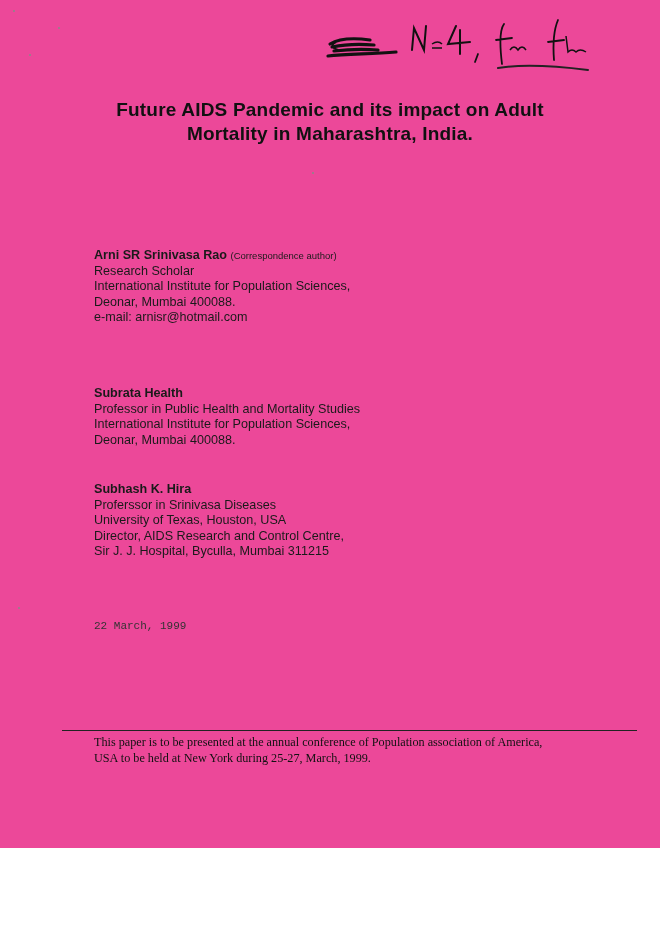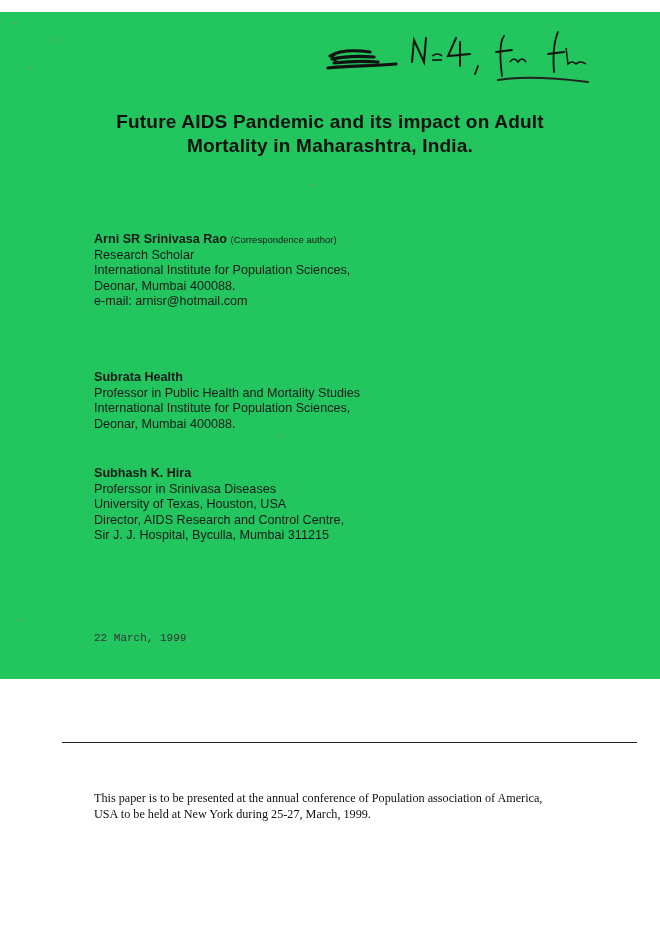--- a/index.html
+++ b/index.html
@@ -1,36 +1,36 @@
 <!DOCTYPE html>
 <html><head>
 <meta charset="utf-8">
 <style>
   html, body { margin: 0; padding: 0; background: #ffffff; }
   body { width: 660px; height: 940px; position: relative; overflow: hidden; color: #111; }
-  .page { position: absolute; left: 0; top: 12px; width: 660px; height: 667px; background: #22c55e; }
+  .page { position: absolute; left: 0; top: 0; width: 660px; height: 848px; background: #ec4899; }
 
   .handwriting { position: absolute; left: 326px; top: 14px; width: 270px; height: 60px; }
   .handwriting svg { width: 100%; height: 100%; }
 
   .title { position: absolute; left: 100px; top: 98px; width: 460px; text-align: center;
     font-family: "Liberation Sans", sans-serif; font-weight: bold; font-size: 19px; line-height: 24px; color: #111; letter-spacing: 0.2px; }
 
-  .author-block { position: absolute; left: 94px; font-family: "Liberation Sans", sans-serif; font-size: 12.6px; line-height: 15.6px; color: #1a1a1a; }
+  .author-block { position: absolute; left: 94px; font-family: "Liberation Sans", sans-serif; font-size: 12.6px; line-height: 15.6px; color: #1a1a1a; margin-top: 28px; }
   .author-block .name { font-weight: bold; }
   .author-block .note { font-size: 9.5px; font-weight: normal; }
   .author1 { top: 220px; }
   .author2 { top: 358px; }
   .author3 { top: 454px; }
 
   .date { position: absolute; left: 94px; top: 620px; font-family: "Liberation Mono", monospace; font-size: 11px; color: #333; }
 
   .rule { position: absolute; left: 62px; top: 730px; width: 575px; height: 1px; background: #222; }
 
-  .footnote { position: absolute; left: 94px; top: 735px; width: 540px; font-family: "Liberation Serif", serif; font-size: 12.2px; line-height: 15.5px; color: #111; margin-top: 44px; }
+  .footnote { position: absolute; left: 94px; top: 735px; width: 540px; font-family: "Liberation Serif", serif; font-size: 12.2px; line-height: 15.5px; color: #111; }
 
   .speck { position: absolute; width: 2px; height: 2px; background: #888; border-radius: 1px; }
 </style>
 </head>
 <body>
 
 <div class="page">
 
   <div class="handwriting">
     <svg viewBox="0 0 270 60">

